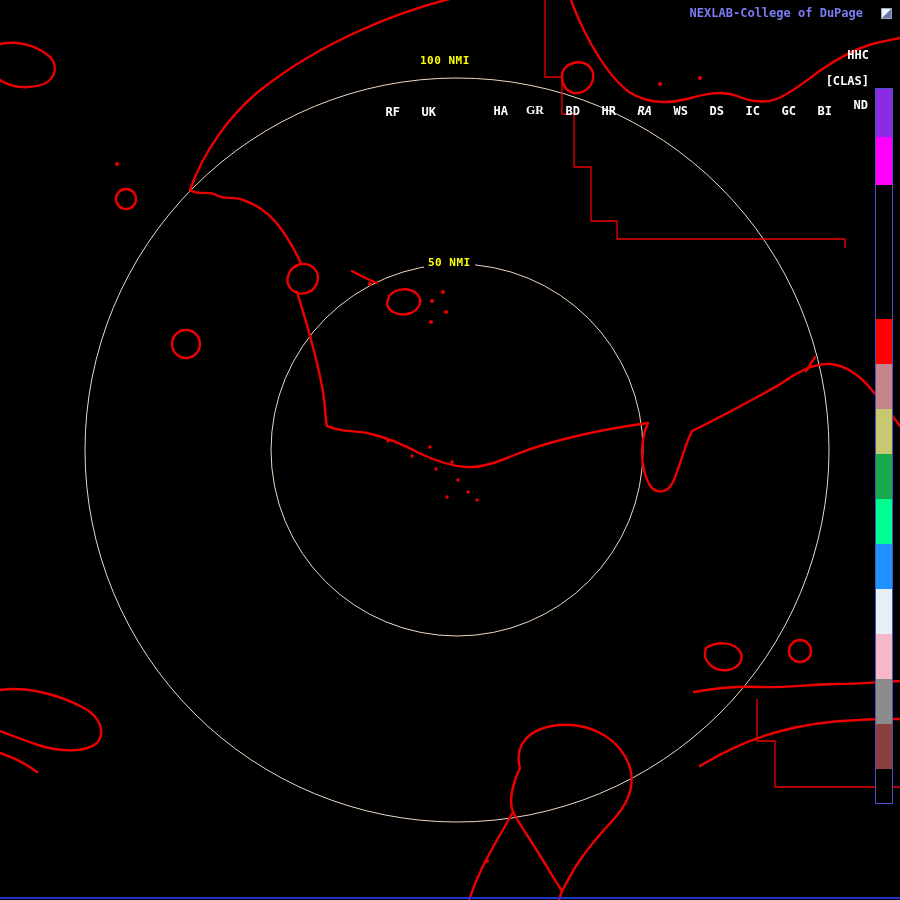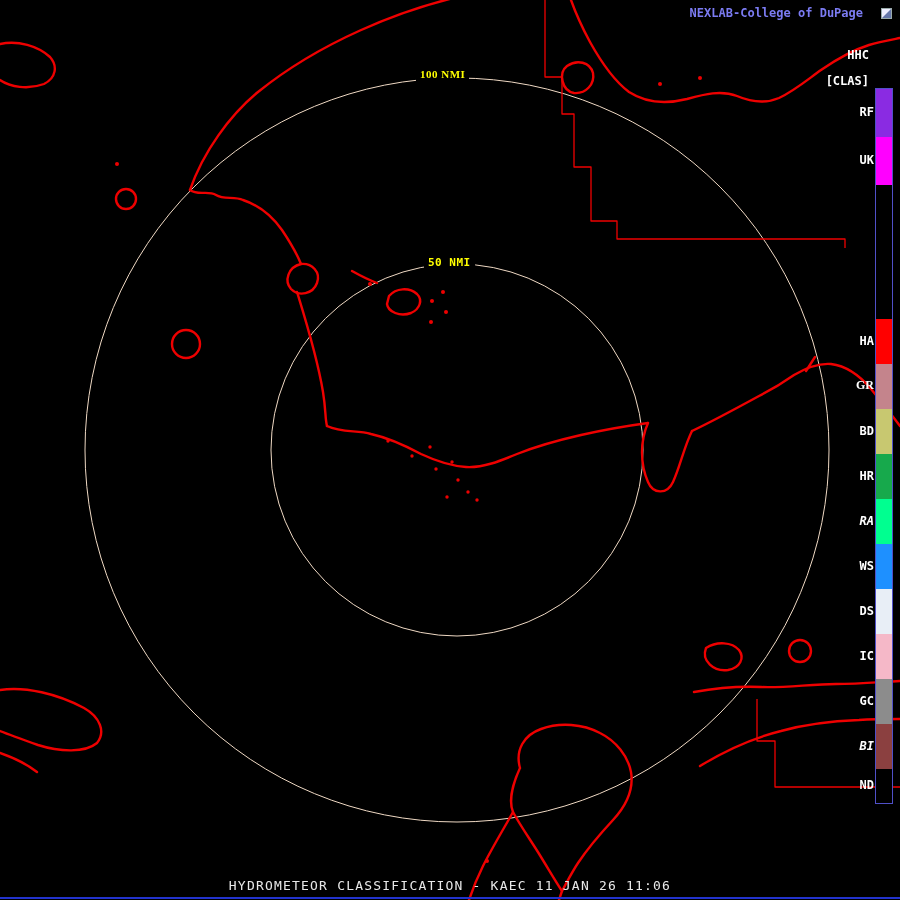--- a/index.html
+++ b/index.html
@@ -6,38 +6,38 @@
   #stage{
     position:relative;width:900px;height:900px;background:#000;overflow:hidden;
     font-family:"DejaVu Sans Mono",monospace;
   }
   #map-svg{position:absolute;left:0;top:0;}
   .ring-label{
     position:absolute;background:#000;color:var(--ring-label-color,#ffff00);
     font:bold 11px "DejaVu Sans Mono",monospace;letter-spacing:.5px;padding:1px 4px;
     white-space:nowrap;
   }
-  #label-100{left:416px;top:67px;font-family:Liberation Serif, serif;}
+  #label-100{left:416px;top:53px;}
   #label-50{left:424px;top:255px;}
   #brand{
     position:absolute;top:6px;right:8px;display:flex;align-items:center;gap:18px;
     color:var(--brand-color,#7b7bf2);font:bold 12px "DejaVu Sans Mono",monospace;
   }
   #brand-icon{
     width:11px;height:11px;border:1px solid #9aa;box-sizing:border-box;
     background:linear-gradient(135deg,#eef 49%,#67a 51%);
   }
   .hdr-label{
     position:absolute;right:31px;color:#fff;
     font:bold 12px "DejaVu Sans Mono",monospace;white-space:nowrap;
   }
   #product-code{top:48px;}
   #mode-label{top:66px;margin-top:8px;}
   #legend{position:absolute;top:88px;right:7px;display:flex;}
-  #legend-labels{display:flex;flex-direction:column;margin-right:1px;}
+  #legend-labels{display:flex;margin-right:7px;}
   .leg-label{
     color:#fff;font:bold 12px "DejaVu Sans Mono",monospace;width:36px;
     display:flex;align-items:center;justify-content:flex-end;
   }
   #legend-bar{
     display:flex;flex-direction:column;width:16px;
     border:1px solid var(--legend-border,#5050c8);
   }
   .leg-cell{width:100%;}
   #statusbar{
@@ -142,37 +142,36 @@
         <div class="leg-label" style="height: 134px;"></div>
         <div class="leg-label" style="height: 45px;">HA</div>
         <div class="leg-label" style="height: 45px; font-family: Liberation Serif, serif;">GR</div>
         <div class="leg-label" style="height: 45px; text-align: right;">BD</div>
         <div class="leg-label" style="height: 45px;">HR</div>
         <div class="leg-label" style="height: 45px; font-style: italic;">RA</div>
         <div class="leg-label" style="height: 45px;">WS</div>
         <div class="leg-label" style="height: 45px;">DS</div>
         <div class="leg-label" style="height: 45px;">IC</div>
         <div class="leg-label" style="height: 45px;">GC</div>
-        <div class="leg-label" style="height: 45px; font-style: italic;">BI</div>
+        <div class="leg-label" style="height: 45px;">BI</div>
         <div class="leg-label" style="height: 34px;">ND</div>
       </div>
     <div id="legend-bar">
         <div class="leg-cell" style="height: 48px; background: rgb(138, 43, 226);"></div>
         <div class="leg-cell" style="height: 48px; background: rgb(255, 0, 255);"></div>
         <div class="leg-cell" style="height: 134px; background: rgb(0, 0, 0);"></div>
         <div class="leg-cell" style="height: 45px; background: rgb(255, 0, 0);"></div>
         <div class="leg-cell" style="height: 45px; background: rgb(196, 132, 140);"></div>
         <div class="leg-cell" style="height: 45px; background: rgb(200, 200, 112);"></div>
         <div class="leg-cell" style="height: 45px; background: rgb(23, 169, 76);"></div>
         <div class="leg-cell" style="height: 45px; background: rgb(0, 255, 144);"></div>
         <div class="leg-cell" style="height: 45px; background: rgb(30, 144, 255);"></div>
         <div class="leg-cell" style="height: 45px; background: rgb(232, 238, 246);"></div>
         <div class="leg-cell" style="height: 45px; background: rgb(245, 184, 200);"></div>
         <div class="leg-cell" style="height: 45px; background: rgb(140, 140, 140);"></div>
         <div class="leg-cell" style="height: 45px; background: rgb(139, 64, 64);"></div>
         <div class="leg-cell" style="height: 34px; background: rgb(0, 0, 0);"></div>
       </div>
   </div>
 
-  <div id="statusbar">HYDROMETEOR CLASSIFICATION - KAEC 11 JAN 26 11:06</div>
   <div id="bottom-line"></div>
 
 </div>
 
 </body></html>

